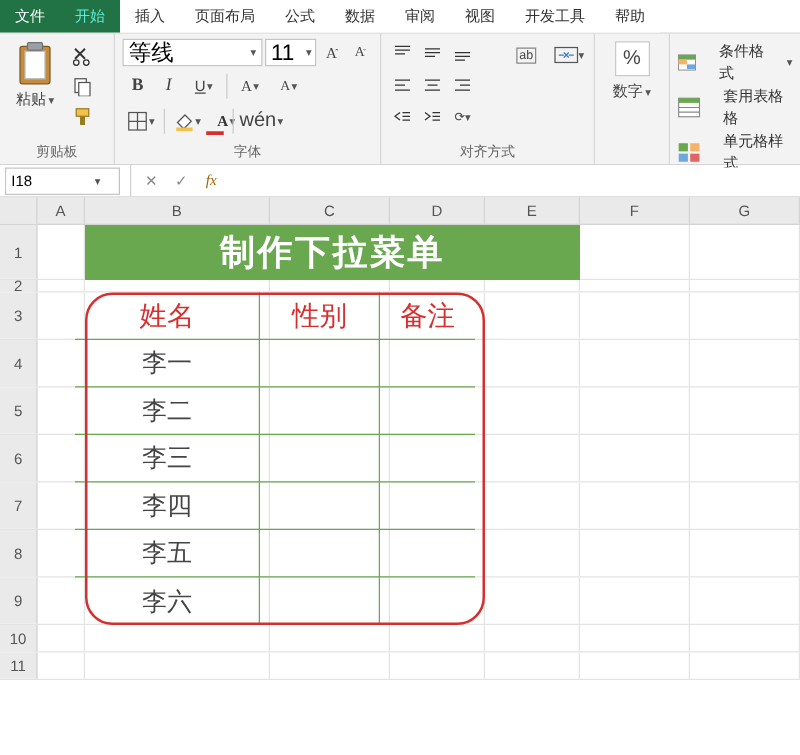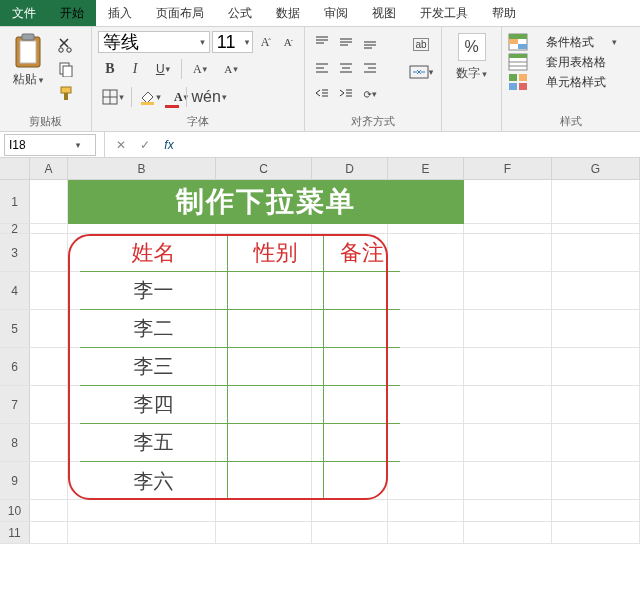--- a/index.html
+++ b/index.html
@@ -2,21 +2,21 @@
 <html><head>
 <meta charset="utf-8">
 <style>
   * { box-sizing: border-box; margin: 0; padding: 0; }
   body { font-family: "Microsoft YaHei", Arial, sans-serif; font-size: 12px; color: #444; background: #fff; width: 640px; overflow: hidden; }
 
   
   .tabbar { display: flex; align-items: stretch; height: 26px; background: #fff; }
   .tabbar .tab { padding: 0 12px; line-height: 26px; background: #fff; color: #333; cursor: default; }
   .tabbar .tab.file   { background: #217346; color: #fff; }
-  .tabbar .tab.active { background: #217346; color: #000000; }
+  .tabbar .tab.active { background: #217346; color: #5eead4; }
   .tabbar .tab.active { position: relative; }
 
   
   .ribbon-wrap { border-top: 1px solid #d4d4d4; border-bottom: 1px solid #d4d4d4; background: #f3f3f3; }
   .ribbon { display: flex; align-items: stretch; height: 104px; background: #f3f3f3; }
   .group { border-right: 1px solid #d6d6d6; padding: 4px 6px 2px 6px; display: flex; flex-direction: column; justify-content: space-between; }
   .group-label { text-align: center; font-size: 11px; color: #666; margin-top: 2px; }
   .group-body { display: flex; align-items: flex-start; gap: 6px; flex: 1; }
 
   
@@ -105,21 +105,21 @@
   .table-frame {
     position: absolute;
     left: 68px;
     top: 76px;     
     width: 320px;  
     height: 266px; 
     border: 2px solid #d62f2f;
     border-radius: 22px;
     pointer-events: none;
   }
-  .table-inner { position:absolute; left:80px; top:76px; width:320px; height:188px;border-radius:16px; }
+  .table-inner { position:absolute; left:60px; top:76px; width:320px; height:188px;border-radius:16px; }
   .table-inner .trow { position:absolute; left:0; right:0; height:38px; display:flex; }
   .table-inner .tcell { display:flex; align-items:center; justify-content:center; font-family:"SimSun","宋体",serif; font-size:20px; border-right:1px solid #6aa84f; border-bottom:1px solid #6aa84f; }
   .table-inner .tcell.bw { width:148px; }
   .table-inner .tcell.cw { width:96px; }
   .table-inner .tcell.dw { width:76px; border-right:none; }
   .table-inner .trow:last-child .tcell { border-bottom:none; }
   .thead .tcell { color:#d62f2f; font-size:22px; }
 
   
   .caret-down { font-size: 9px; color:#555; }
@@ -312,21 +312,21 @@
                   <line x1="8" y1="7" x2="14" y2="7" stroke="#333"></line>
                   <line x1="8" y1="10" x2="14" y2="10" stroke="#333"></line>
                 </svg>
               </div>
           <div class="tiny-block">
                 <span style="font-size:10px">⟳</span>
                 <span class="caret-down">▾</span>
               </div>
         </div>
       </div>
-      <div style="display:flex;flex-direction:column;gap:6px;padding-top:2px">
+      <div style="display:flex;flex-direction:row;gap:6px;padding-top:2px">
         <div class="tiny-block" style="width:28px">
           <span style="font-size:10px;border:1px solid #888;padding:0 1px">ab</span>
         </div>
         <div class="tiny-block" style="width:28px">
           <svg width="20" height="14">
                 <rect x="1" y="1" width="18" height="12" fill="none" stroke="#555"></rect>
                 <path d="M4 7 L8 7 M12 7 L16 7 M8 5 L10 7 L8 9 M12 5 L10 7 L12 9" stroke="#3a7bbf" fill="none"></path>
               </svg>
           <span class="caret-down">▾</span>
         </div>
@@ -392,21 +392,21 @@
     <input value="I18" style="">
     <span class="caret-down" style="flex:0 0 14px;text-align:center">▾</span>
   </div>
   <div class="fx-sep"></div>
   <div class="fx-btn">
       <span>✕</span>
     </div>
   <div class="fx-btn">
       <span>✓</span>
     </div>
-  <div class="fx-btn" style="font-style:italic;font-family:Liberation Sans, sans-serif;color:#0c4a6e">fx</div>
+  <div class="fx-btn" style="font-style:italic;font-family:Liberation Serif, serif;color:#a16207">fx</div>
   <input class="fx-input" value="" style="">
 </div>
 
 <div class="sheet">
   <div class="colheads">
     <div class="corner"></div>
     <div class="colhead cA">A</div>
     <div class="colhead cB">B</div>
     <div class="colhead cC">C</div>
     <div class="colhead cD">D</div>

